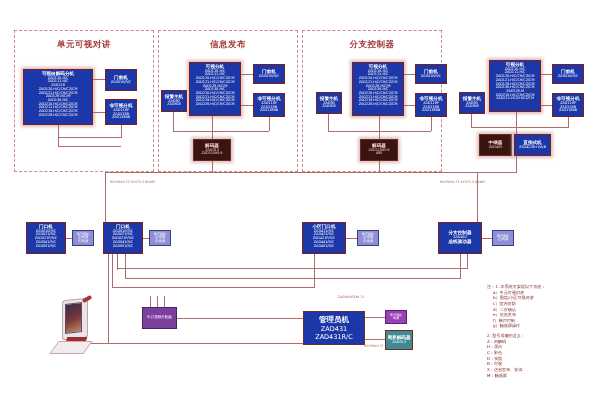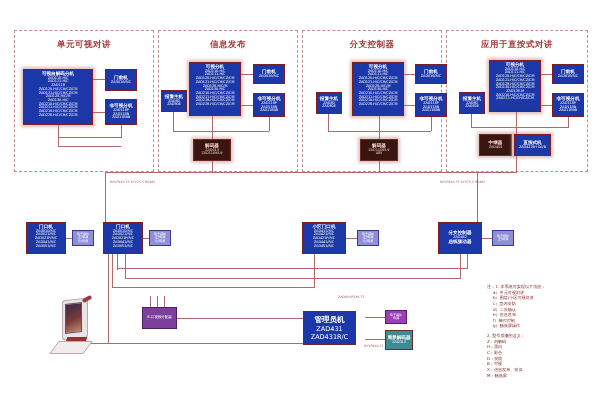--- a/index.html
+++ b/index.html
@@ -60,23 +60,20 @@
 <div id="canvas">
 
   <div class="abs panel" style="left:14px;top:30px;width:140px;height:142px;">
     <div class="panel-title" style="top:8px;">单元可视对讲</div>
   </div>
   <div class="abs panel" style="left:158px;top:30px;width:140px;height:142px;">
     <div class="panel-title" style="top:8px;">信息发布</div>
   </div>
   <div class="abs panel" style="left:302px;top:30px;width:140px;height:142px;">
     <div class="panel-title" style="top:8px;">分支控制器</div>
-  </div>
-  <div class="abs panel" style="left:446px;top:30px;width:142px;height:142px;">
-    <div class="panel-title" style="top:8px;">应用于直按式对讲</div>
   </div>
 
   <div class="abs box glow" style="left:23px;top:69px;width:70px;height:56px;">
     <div class="ttl">可视自解码分机</div>
     <div class="mdl">ZAD110-H/C</div>
     <div class="mdl">ZAD111-H/C</div>
     <div class="mdl">ZAD118</div>
     <div class="mdl">ZAD120-H/C/CH/CZ/CM</div>
     <div class="mdl">ZAD121-H/C/CH/CZ/CM</div>
     <div class="mdl">ZAD128-H/C/M</div>
@@ -320,21 +317,21 @@
   <div class="abs w wv" style="left:108px;top:254px;height:65px;"></div>
 
   <div class="abs box box-purple center" style="left:142px;top:307px;width:35px;height:22px;">
     <div class="mdl" style="font-size:3.6px;">8-口视频分配器</div>
   </div>
   <div class="abs w wv" style="left:150px;top:296px;height:11px;"></div>
   <div class="abs w wv" style="left:157px;top:296px;height:11px;"></div>
   <div class="abs w wv" style="left:164px;top:296px;height:11px;"></div>
   <div class="abs w wh" style="left:177px;top:318px;width:126px;"></div>
 
-  <div class="abs mgr" style="left:303px;top:311px;width:53px;height:34px;">
+  <div class="abs mgr" style="left:303px;top:311px;width:62px;height:34px;">
     <div class="ttl">管理员机</div>
     <div class="mdl">ZAD431</div>
     <div class="mdl">ZAD431R/C</div>
   </div>
   <div class="abs box box-violet center" style="left:385px;top:310px;width:22px;height:14px;">
     <div class="mdl" style="font-size:3.2px;">电子模块</div>
     <div class="mdl" style="font-size:3.2px;">电源</div>
   </div>
   <div class="abs w wh" style="left:365px;top:317px;width:20px;"></div>
 

